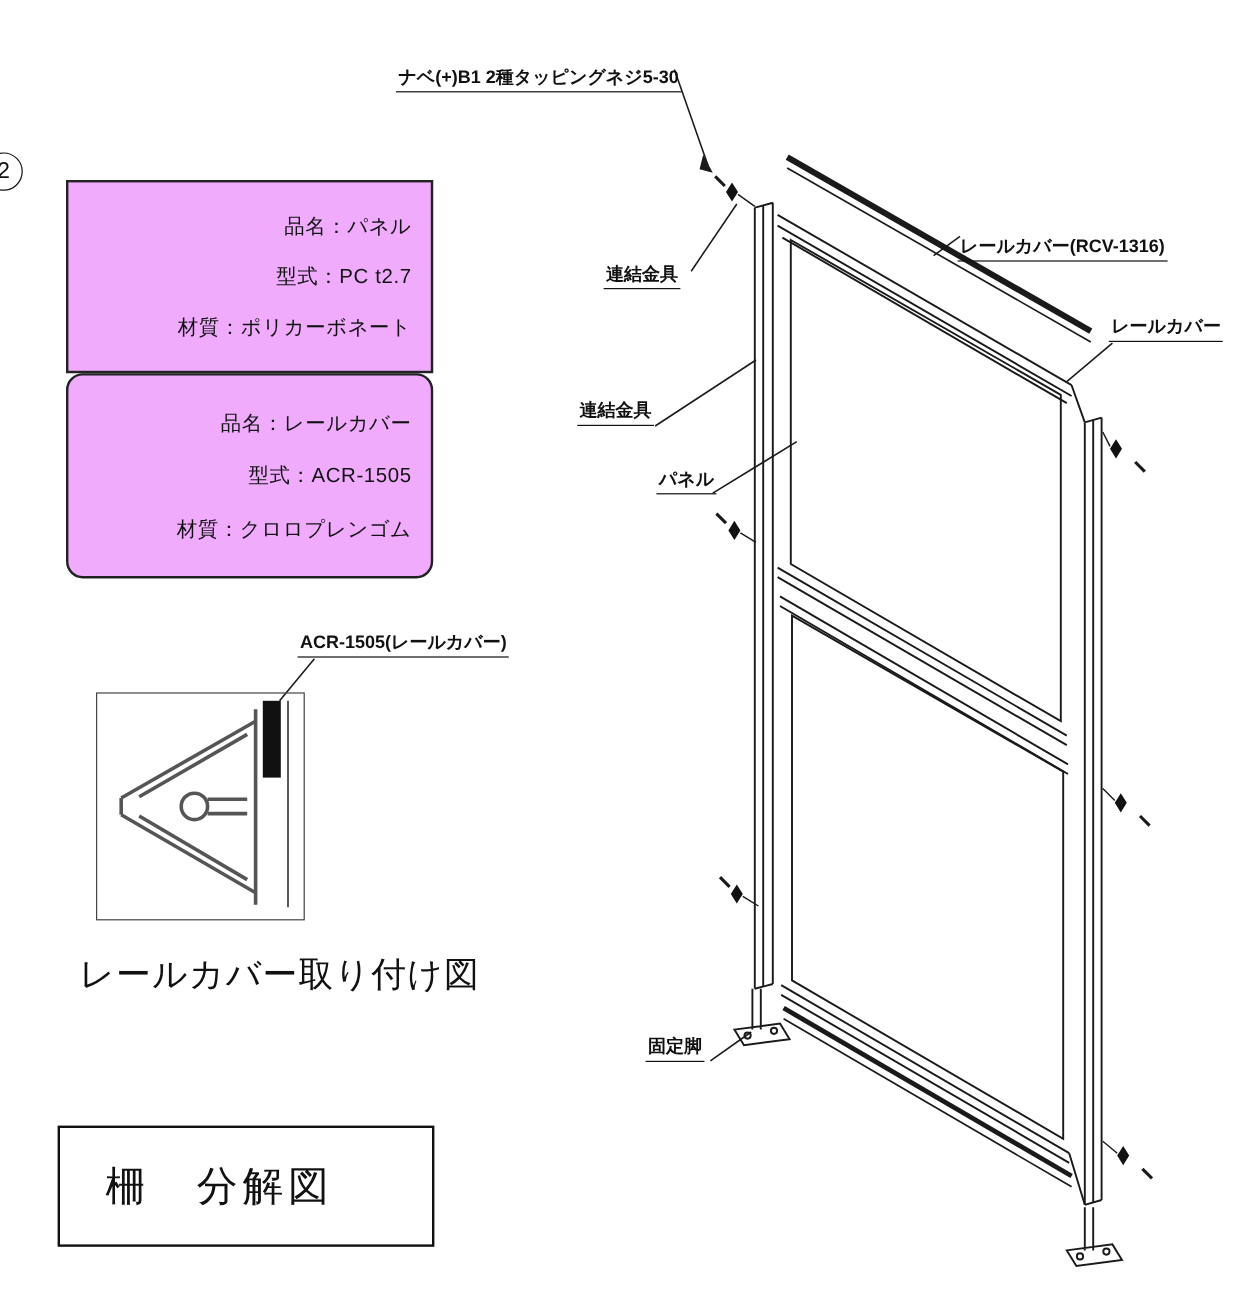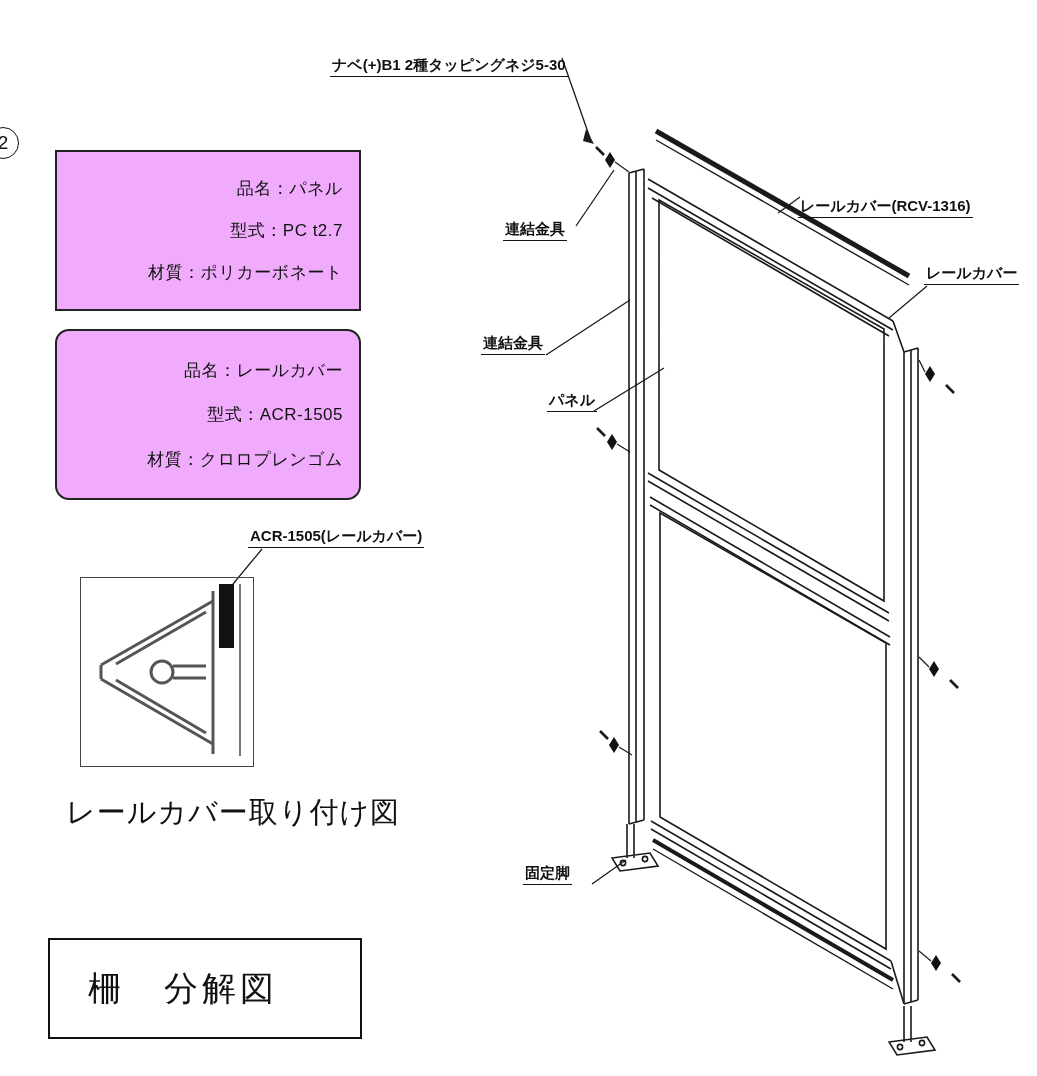--- a/index.html
+++ b/index.html
@@ -110,34 +110,34 @@
   <div class="balloon" style="left:-13px;top:127px;">2</div>
 
   <div class="callout" style="left:330px;top:36px;margin-top:20px;">ナベ(+)B1 2種タッピングネジ5-30</div>
 
   <div class="info-box" style="left:55px;top:150px;width:270px;height:145px;">
     <div class="info-row">品名：パネル</div>
     <div class="info-row">型式：PC t2.7</div>
     <div class="info-row">材質：ポリカーボネート</div>
   </div>
 
-  <div class="info-box" style="left:55px;top:329px;width:270px;height:155px;border-radius:14px;">
+  <div class="info-box" style="left:55px;top:311px;width:270px;height:155px;border-radius:14px;">
     <div class="info-row">品名：レールカバー</div>
     <div class="info-row">型式：ACR-1505</div>
     <div class="info-row">材質：クロロプレンゴム</div>
   </div>
 
   <div class="callout" style="left:248px;top:527px;">ACR-1505(レールカバー)</div>
   <div class="detail-box" style="left:80px;top:577px;width:172px;height:188px;"></div>
   <div class="caption" style="left:66px;top:793px;">レールカバー取り付け図</div>
 
   <div class="title-box" style="left:48px;top:938px;width:272px;height:97px;">
     <span>柵　分解図</span>
   </div>
 
   <div class="callout" style="left:503px;top:220px;">連結金具</div>
   <div class="callout" style="left:798px;top:174px;margin-top:23px;">レールカバー(RCV-1316)</div>
   <div class="callout" style="left:924px;top:264px;">レールカバー</div>
   <div class="callout" style="left:481px;top:334px;">連結金具</div>
   <div class="callout" style="left:547px;top:391px;">パネル</div>
-  <div class="callout" style="left:523px;top:864px;">固定脚</div>
+  <div class="callout" style="left:538px;top:864px;">固定脚</div>
 
 </div>
 
 </body></html>

